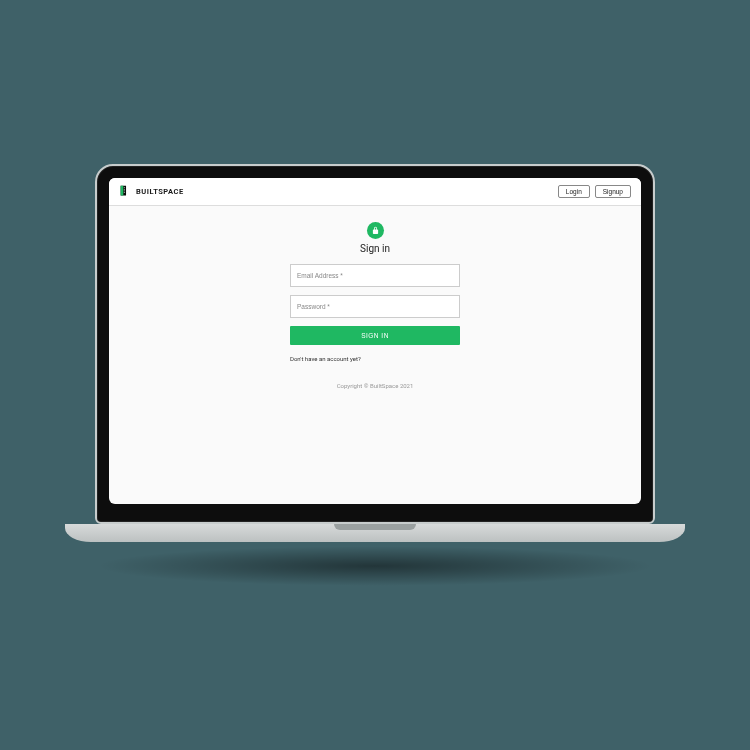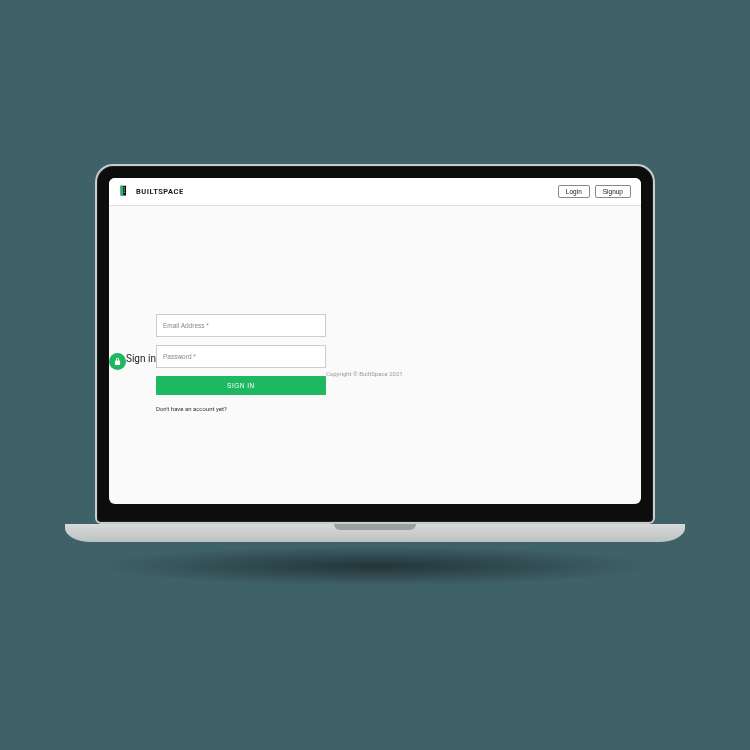--- a/index.html
+++ b/index.html
@@ -91,21 +91,21 @@
       border-radius: 2px;
       padding: 2px 7px;
       font-size: 6.5px;
       cursor: pointer;
       color: #222;
     }
     
     .main {
       flex: 1;
       display: flex;
-      flex-direction: row;
+      flex-direction: column;
       align-items: center;
       padding-top: 16px;
     }
     .lock-circle {
       width: 17px;
       height: 17px;
       border-radius: 50%;
       background: #1fb862;
       display: flex;
       align-items: center;

